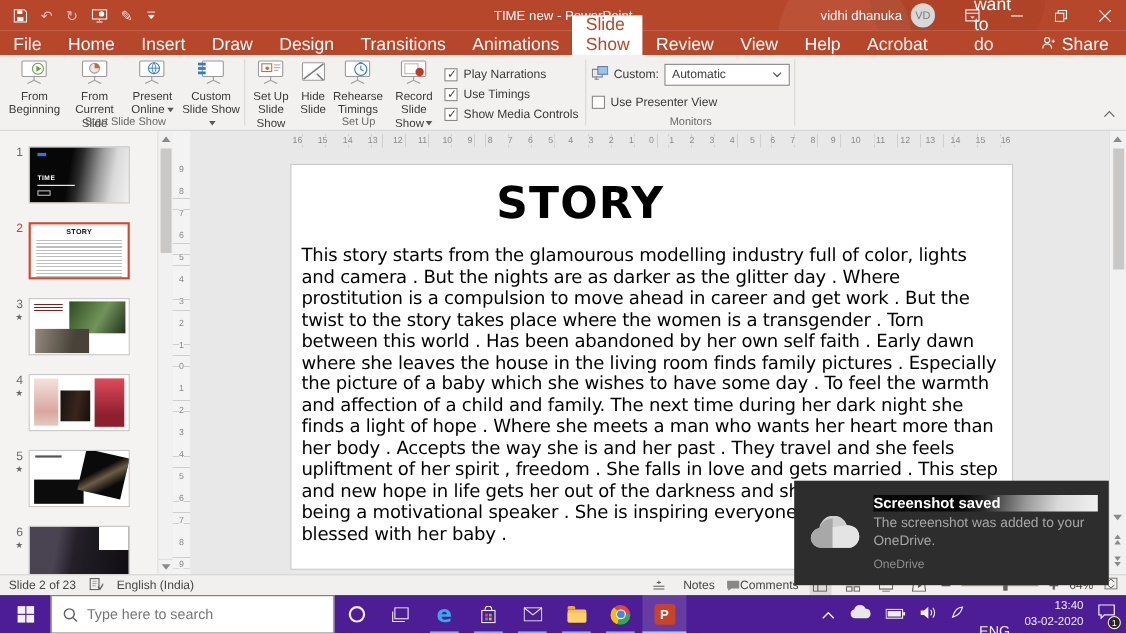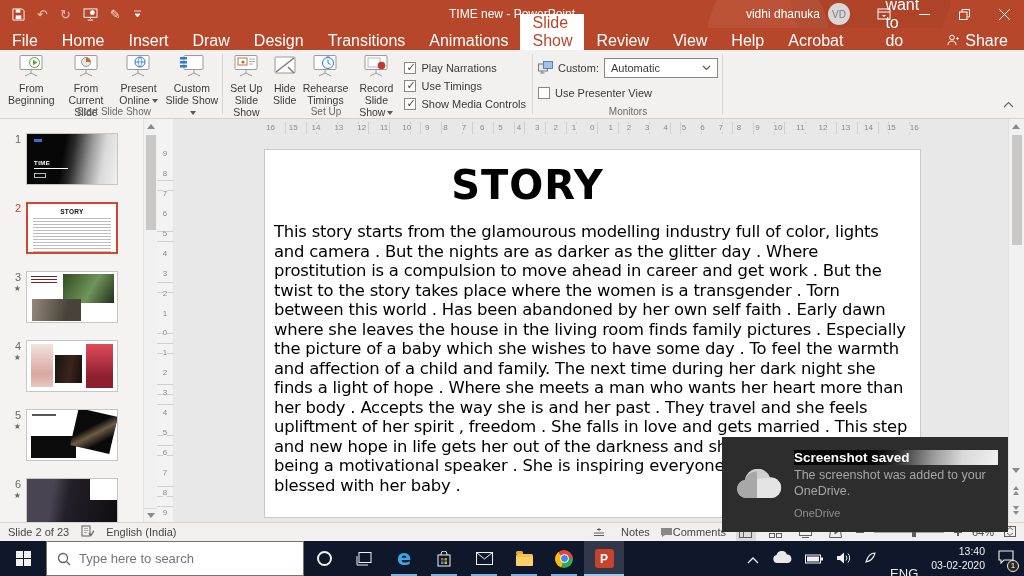--- a/index.html
+++ b/index.html
@@ -132,21 +132,21 @@
   .viewbtn { width:20px; height:17px; display:flex; align-items:center; justify-content:center; }
   .viewbtn.cur { background:#dddbda; }
   .zoomtrack { width:70px; height:2px; background:#a8a6a4; position:relative; }
   .zoomthumb { position:absolute; left:55%; top:-4px; width:4px; height:10px; background:#605e5c; }
   .hbar { width:8px; height:2px; background:#605e5c; }
   .plus { position:relative; width:8px; height:8px; }
   .plus::before { content:""; position:absolute; left:0; top:3px; width:8px; height:2px; background:#605e5c; }
   .plus::after { content:""; position:absolute; left:3px; top:0; width:2px; height:8px; background:#605e5c; }
 
   
-  .taskbar { position:absolute; top:541px; left:0; width:1024px; height:35px; background:#0f172a;
+  .taskbar { position:absolute; top:541px; left:0; width:1024px; height:35px; background:#4c1d95;
     display:flex; align-items:stretch; }
   .startbtn { width:46px; display:flex; align-items:center; justify-content:center; }
   .winlogo { display:grid; grid-template-columns:7px 7px; grid-template-rows:7px 7px; gap:1px; }
   .winlogo i { background:#f2f2f2; }
   .searchbox { width:258px; background:#fff; display:flex; align-items:center; border:1px solid #7a756c; }
   .searchbox svg { margin:0 8px 0 10px; flex:none; }
   .searchbox input { border:none; outline:none; font-size:13px; color:#444; width:190px; background:transparent;
     font-family:"Liberation Sans", sans-serif; }
   .tbicon { width:40px; display:flex; align-items:center; justify-content:center; position:relative; }
   .tbicon.running::after { content:""; position:absolute; bottom:0; left:7px; right:7px; height:2px; background:#81b2dd; }

